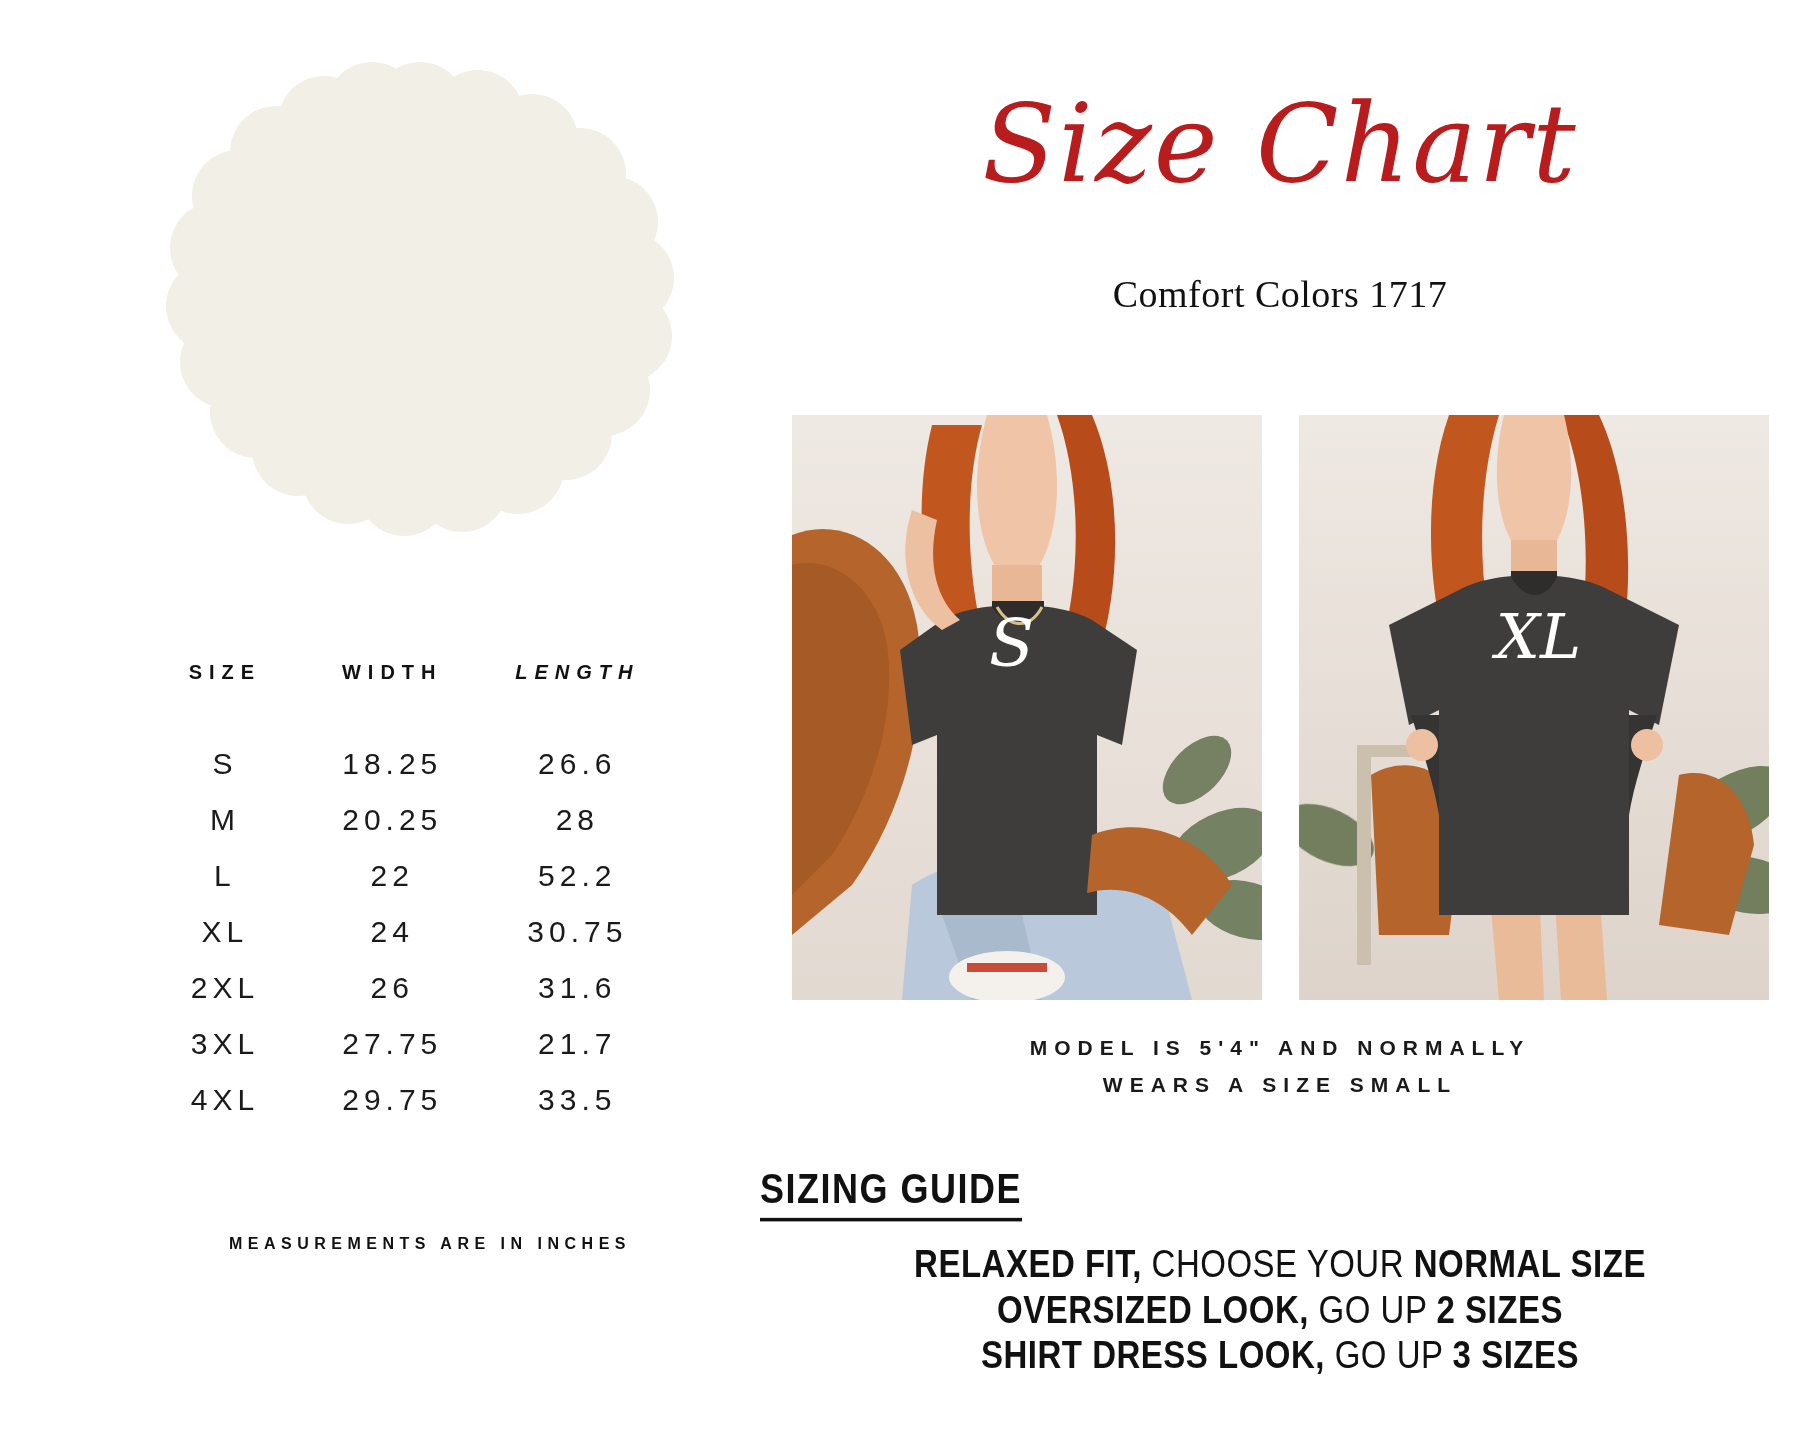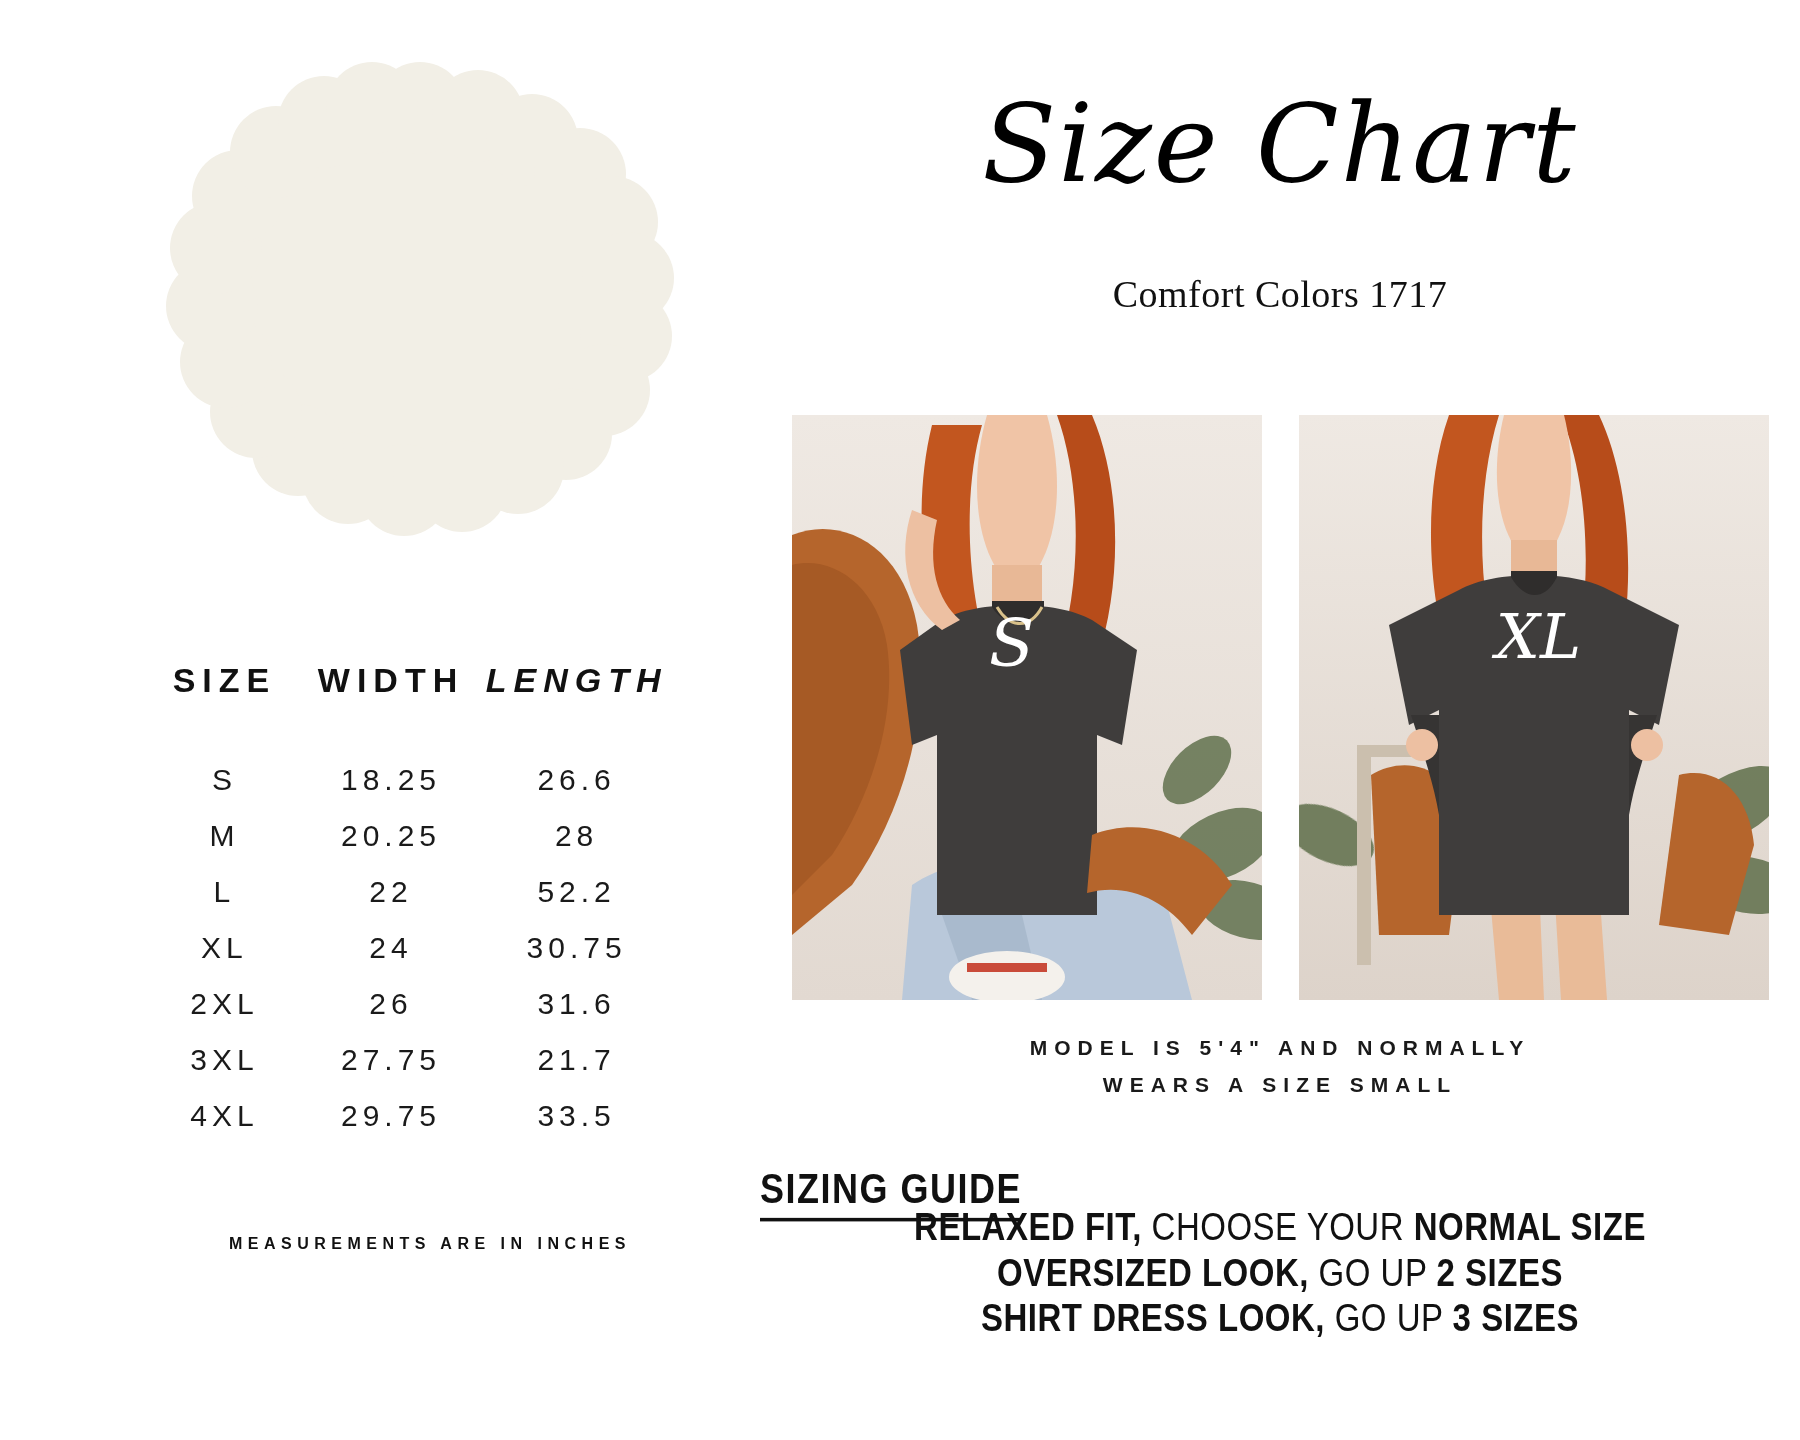--- a/index.html
+++ b/index.html
@@ -39,21 +39,21 @@
     top: 660px;
     width: 520px;
   }
   .size-table table {
     border-collapse: collapse;
     width: 100%;
   }
   .size-table th {
     font-family: "Liberation Sans", sans-serif;
     font-weight: 700;
-    font-size: 34px;
+    font-size: 20px;
     letter-spacing: 7px;
     color: #111111;
     padding-bottom: 52px;
     text-align: center;
   }
   .size-table th.col-size { width: 150px; }
   .size-table th.col-width { width: 185px; }
   .size-table th.col-length { width: 185px; font-style: italic; }
   .size-table td {
     font-family: "Liberation Sans", sans-serif;
@@ -90,21 +90,21 @@
   .title-script {
     position: absolute;
     left: 0;
     top: 90px;
     width: 1040px;
     text-align: center;
     font-family: "DejaVu Serif", serif;
     font-style: italic;
     font-size: 108px;
     line-height: 1;
-    color: #000000;
+    color: #b91c1c;
     letter-spacing: 2px;
   }
   .title-sub {
     position: absolute;
     left: 0;
     top: 272px;
     width: 1040px;
     text-align: center;
     font-family: "Liberation Serif", serif;
     font-size: 38px;
@@ -178,21 +178,21 @@
     color: #111111;
     border-bottom: 3px solid #111111;
     padding-bottom: 4px;
     transform: scaleY(1.18);
     display: inline-block;
   }
 
   .guide-lines {
     position: absolute;
     left: 0;
-    top: 1201px;
+    top: 1238px;
     width: 1040px;
     text-align: center;
   }
   .guide-line {
     font-family: "Liberation Sans", sans-serif;
     font-size: 33px;
     color: #111111;
     line-height: 1.38;
     transform: scaleY(1.16);
     transform-origin: center top;

